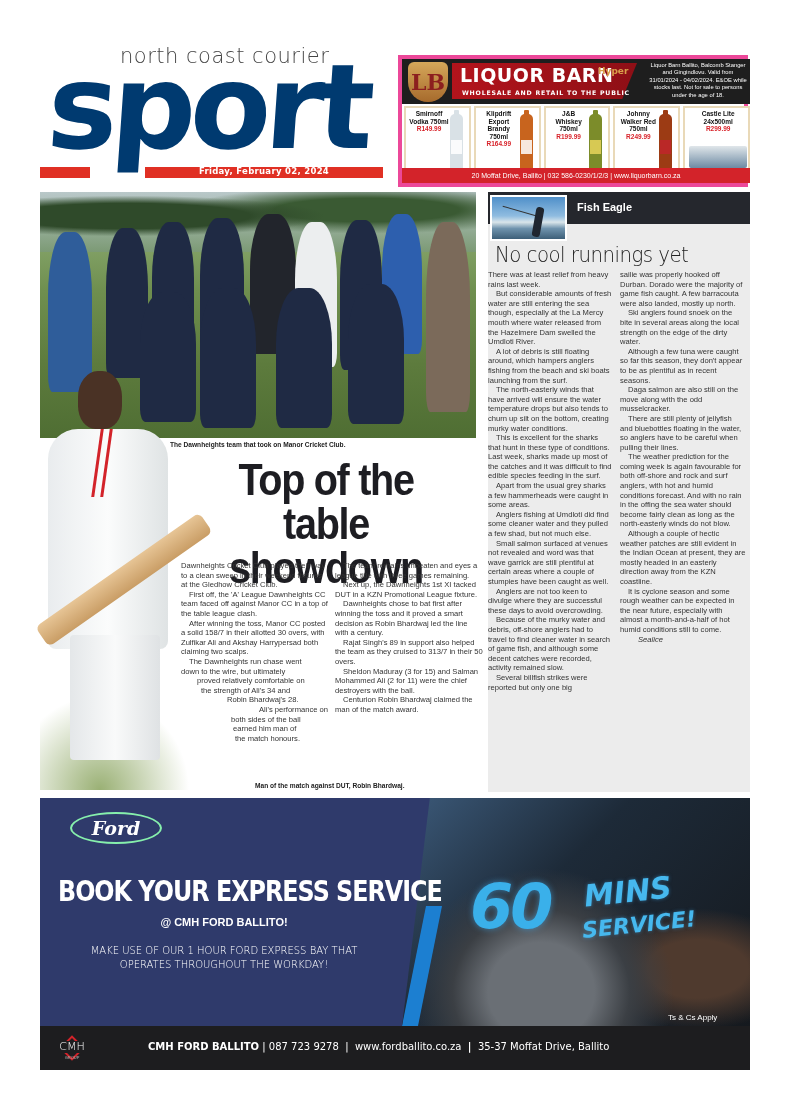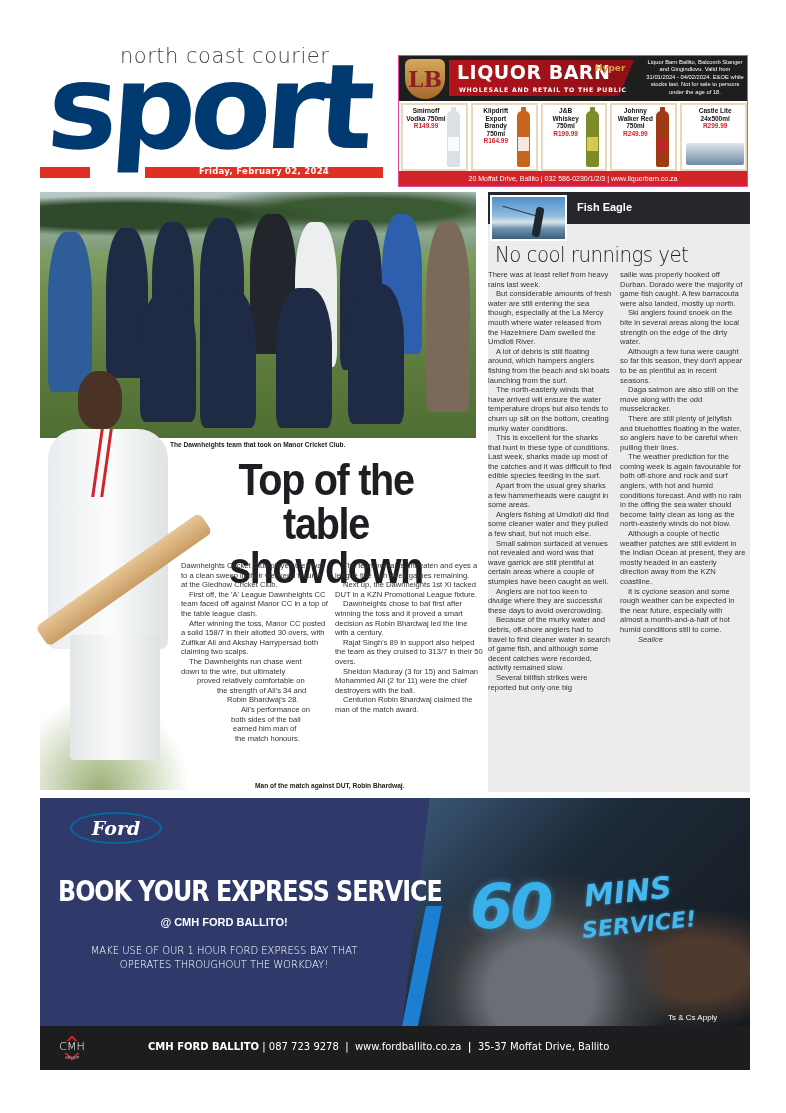--- a/index.html
+++ b/index.html
@@ -9,21 +9,21 @@
   
   .masthead { position: absolute; left: 40px; top: 40px; width: 355px; height: 150px; }
   .masthead .paper-name { position: absolute; left: 80px; top: 4px; font-family: "DejaVu Sans", sans-serif; font-weight: 200; font-size: 21px; color: #444; letter-spacing: 0.5px; }
   .masthead .sport { position: absolute; left: 8px; top: 8px; font-family: "DejaVu Sans", sans-serif; font-weight: bold; font-size: 118px; letter-spacing: -6px; color: #003a70; transform: skewX(-4deg); line-height: 1; }
   .masthead .redbar { position: absolute; top: 127px; height: 11px; background: #e03024; }
   .masthead .redbar.left { left: 0; width: 50px; }
   .masthead .redbar.right { left: 105px; width: 238px; }
   .masthead .date { position: absolute; top: 126px; left: 105px; width: 238px; text-align: center; font-size: 8.5px; font-weight: bold; color: #fff; letter-spacing: 0.3px; font-family: "DejaVu Sans", sans-serif; }
 
   
-  .lb-ad { position: absolute; left: 398px; top: 55px; width: 350px; height: 132px; background: #fff; border: 1px solid #ec4899; }
+  .lb-ad { position: absolute; left: 398px; top: 55px; width: 350px; height: 132px; background: #fff; border: 4px solid #ec4899; }
   .lb-top { position: absolute; left: 0; top: 0; width: 348px; height: 45px; background: #1e1e1e; }
   .lb-logo { position: absolute; left: 6px; top: 3px; width: 40px; height: 40px; border-radius: 6px 6px 20px 20px; background: linear-gradient(#d6a85a, #a66a2c); display: flex; align-items: center; justify-content: center; color: #8c1f1f; font-weight: bold; font-size: 22px; font-family: "DejaVu Serif", serif; }
   .lb-banner { position: absolute; left: 50px; top: 4px; width: 185px; height: 36px; background: linear-gradient(90deg, #b3141c, #8e0f16); clip-path: polygon(0 0, 100% 0, 92% 100%, 0 100%); }
   .lb-name { position: absolute; left: 58px; top: 5px; font-size: 19px; font-weight: bold; color: #fff; letter-spacing: 0.5px; font-family: "DejaVu Sans", sans-serif; }
   .lb-hyper { position: absolute; left: 196px; top: 7px; font-size: 9px; font-weight: bold; color: #d9a04b; font-family: "DejaVu Sans", sans-serif; }
   .lb-tag { position: absolute; left: 60px; top: 30px; font-size: 6.2px; font-weight: bold; color: #fff; letter-spacing: 0.8px; font-family: "DejaVu Sans", sans-serif; }
   .lb-valid { position: absolute; left: 246px; top: 3px; width: 100px; font-size: 5.8px; line-height: 7.4px; color: #fff; text-align: center; }
   .lb-products { position: absolute; left: 2px; top: 47px; width: 346px; height: 68px; display: flex; gap: 3px; }
   .lb-product { flex: 1; position: relative; background: #fff; border: 2px solid #e9d9b8; }
   .lb-product .pname { position: absolute; left: 3px; top: 2px; width: 40px; font-size: 6.5px; line-height: 7.5px; font-weight: bold; color: #111; text-align: center; }
@@ -70,21 +70,21 @@
   .fish-col1 { position: absolute; left: 0; top: 78px; width: 124px; }
   .fish-col2 { position: absolute; left: 132px; top: 78px; width: 126px; }
   .byline { font-style: italic; padding-left: 10px; }
 
   
   .ford-ad { position: absolute; left: 40px; top: 798px; width: 710px; height: 272px; background: #2f3a6b; overflow: hidden; }
   .ford-photo { position: absolute; left: 362px; top: 0; width: 348px; height: 228px;
     background: radial-gradient(ellipse at 40% 85%, #6a6f75 0 18%, #3b3f44 30%, transparent 45%), radial-gradient(ellipse at 85% 75%, #4f3a2e 0 12%, transparent 25%), linear-gradient(135deg, #3c5a7a 0%, #1d2a38 40%, #15191e 100%);
     clip-path: polygon(8% 0, 100% 0, 100% 100%, 0 100%); }
   .ford-photo .blue-swoosh { position: absolute; left: 0; bottom: 0; width: 40px; height: 120px; background: #1c7fd1; clip-path: polygon(60% 0, 100% 0, 40% 100%, 0 100%); }
-  .ford-oval { position: absolute; left: 30px; top: 14px; width: 92px; height: 32px; border: 2px solid #0369a1; border-radius: 50%; }
+  .ford-oval { position: absolute; left: 30px; top: 14px; width: 92px; height: 32px; border: 2px solid #86efac; border-radius: 50%; }
   .ford-oval span { position: absolute; left: 0; top: 3px; width: 100%; text-align: center; color: #fff; font-family: "DejaVu Serif", serif; font-style: italic; font-size: 19px; font-weight: bold; }
   .ford-headline { position: absolute; left: 18px; top: 76px; font-family: "DejaVu Sans", sans-serif; font-weight: bold; font-size: 29px; color: #fff; letter-spacing: -1.2px; transform: scaleX(0.82); transform-origin: left top; white-space: nowrap; }
   .ford-sub { position: absolute; left: 0; top: 118px; width: 368px; text-align: center; color: #fff; font-weight: bold; font-size: 11px; }
   .ford-body { position: absolute; left: 0; top: 146px; width: 368px; text-align: center; color: #fff; font-size: 10px; line-height: 14px; font-family: "DejaVu Sans", sans-serif; font-weight: 200; }
   .mins-number { position: absolute; left: 470px; top: 870px; font-family: "DejaVu Sans", sans-serif; font-weight: bold; font-style: italic; font-size: 62px; color: #3ab0ea; letter-spacing: -3px; text-shadow: 0 0 6px rgba(60,170,240,0.6); }
   .mins-word { position: absolute; left: 584px; top: 874px; font-family: "DejaVu Sans", sans-serif; font-weight: bold; font-style: italic; font-size: 30px; color: #46b8ee; transform: rotate(-6deg); text-shadow: 0 0 4px rgba(60,170,240,0.5); }
   .mins-service { position: absolute; left: 582px; top: 912px; font-family: "DejaVu Sans", sans-serif; font-weight: bold; font-style: italic; font-size: 22px; color: #46b8ee; transform: rotate(-6deg); text-shadow: 0 0 4px rgba(60,170,240,0.5); }
   .ts-cs { position: absolute; left: 668px; top: 1013px; font-size: 8px; color: #fff; }
   .ford-foot { position: absolute; left: 40px; top: 1026px; width: 710px; height: 44px; background: #1d1d1f; }
   .cmh-logo { position: absolute; left: 14px; top: 8px; width: 36px; height: 28px; }
@@ -180,23 +180,23 @@
 </h1>
 
 <div class="cricket-col1 body-text">
   <p>Dawnheights Cricket Club played their way to a clean sweep in their weekend fixtures at the Gledhow Cricket Club.</p>
   <p>First off, the 'A' League Dawnheights CC team faced off against Manor CC in a top of the table league clash.</p>
   <p>After winning the toss, Manor CC posted a solid 158/7 in their allotted 30 overs, with Zulfikar Ali and Akshay Harrypersad both claiming two scalps.</p>
   <p>The Dawnheights run chase went</p>
   <div class="indent-lines">
     <span style="margin-left:0">down to the wire, but ultimately</span>
     <span style="margin-left:16px">proved relatively comfortable on</span>
-    <span style="margin-left:36px">the strength of Ali's 34 and</span>
+    <span style="margin-left:20px">the strength of Ali's 34 and</span>
     <span style="margin-left:46px">Robin Bhardwaj's 28.</span>
-    <span style="margin-left:60px">Ali's performance on</span>
+    <span style="margin-left:78px">Ali's performance on</span>
     <span style="margin-left:50px">both sides of the ball</span>
     <span style="margin-left:52px">earned him man of</span>
     <span style="margin-left:54px">the match honours.</span>
   </div>
 </div>
 
 <div class="cricket-col2 body-text">
   <p style="text-indent:8px">The team remains unbeaten and eyes a league title with three games remaining.</p>
   <p>Next up, the Dawnheights 1st XI tacked DUT in a KZN Promotional League fixture.</p>
   <p>Dawnheights chose to bat first after winning the toss and it proved a smart decision as Robin Bhardwaj led the line with a century.</p>

